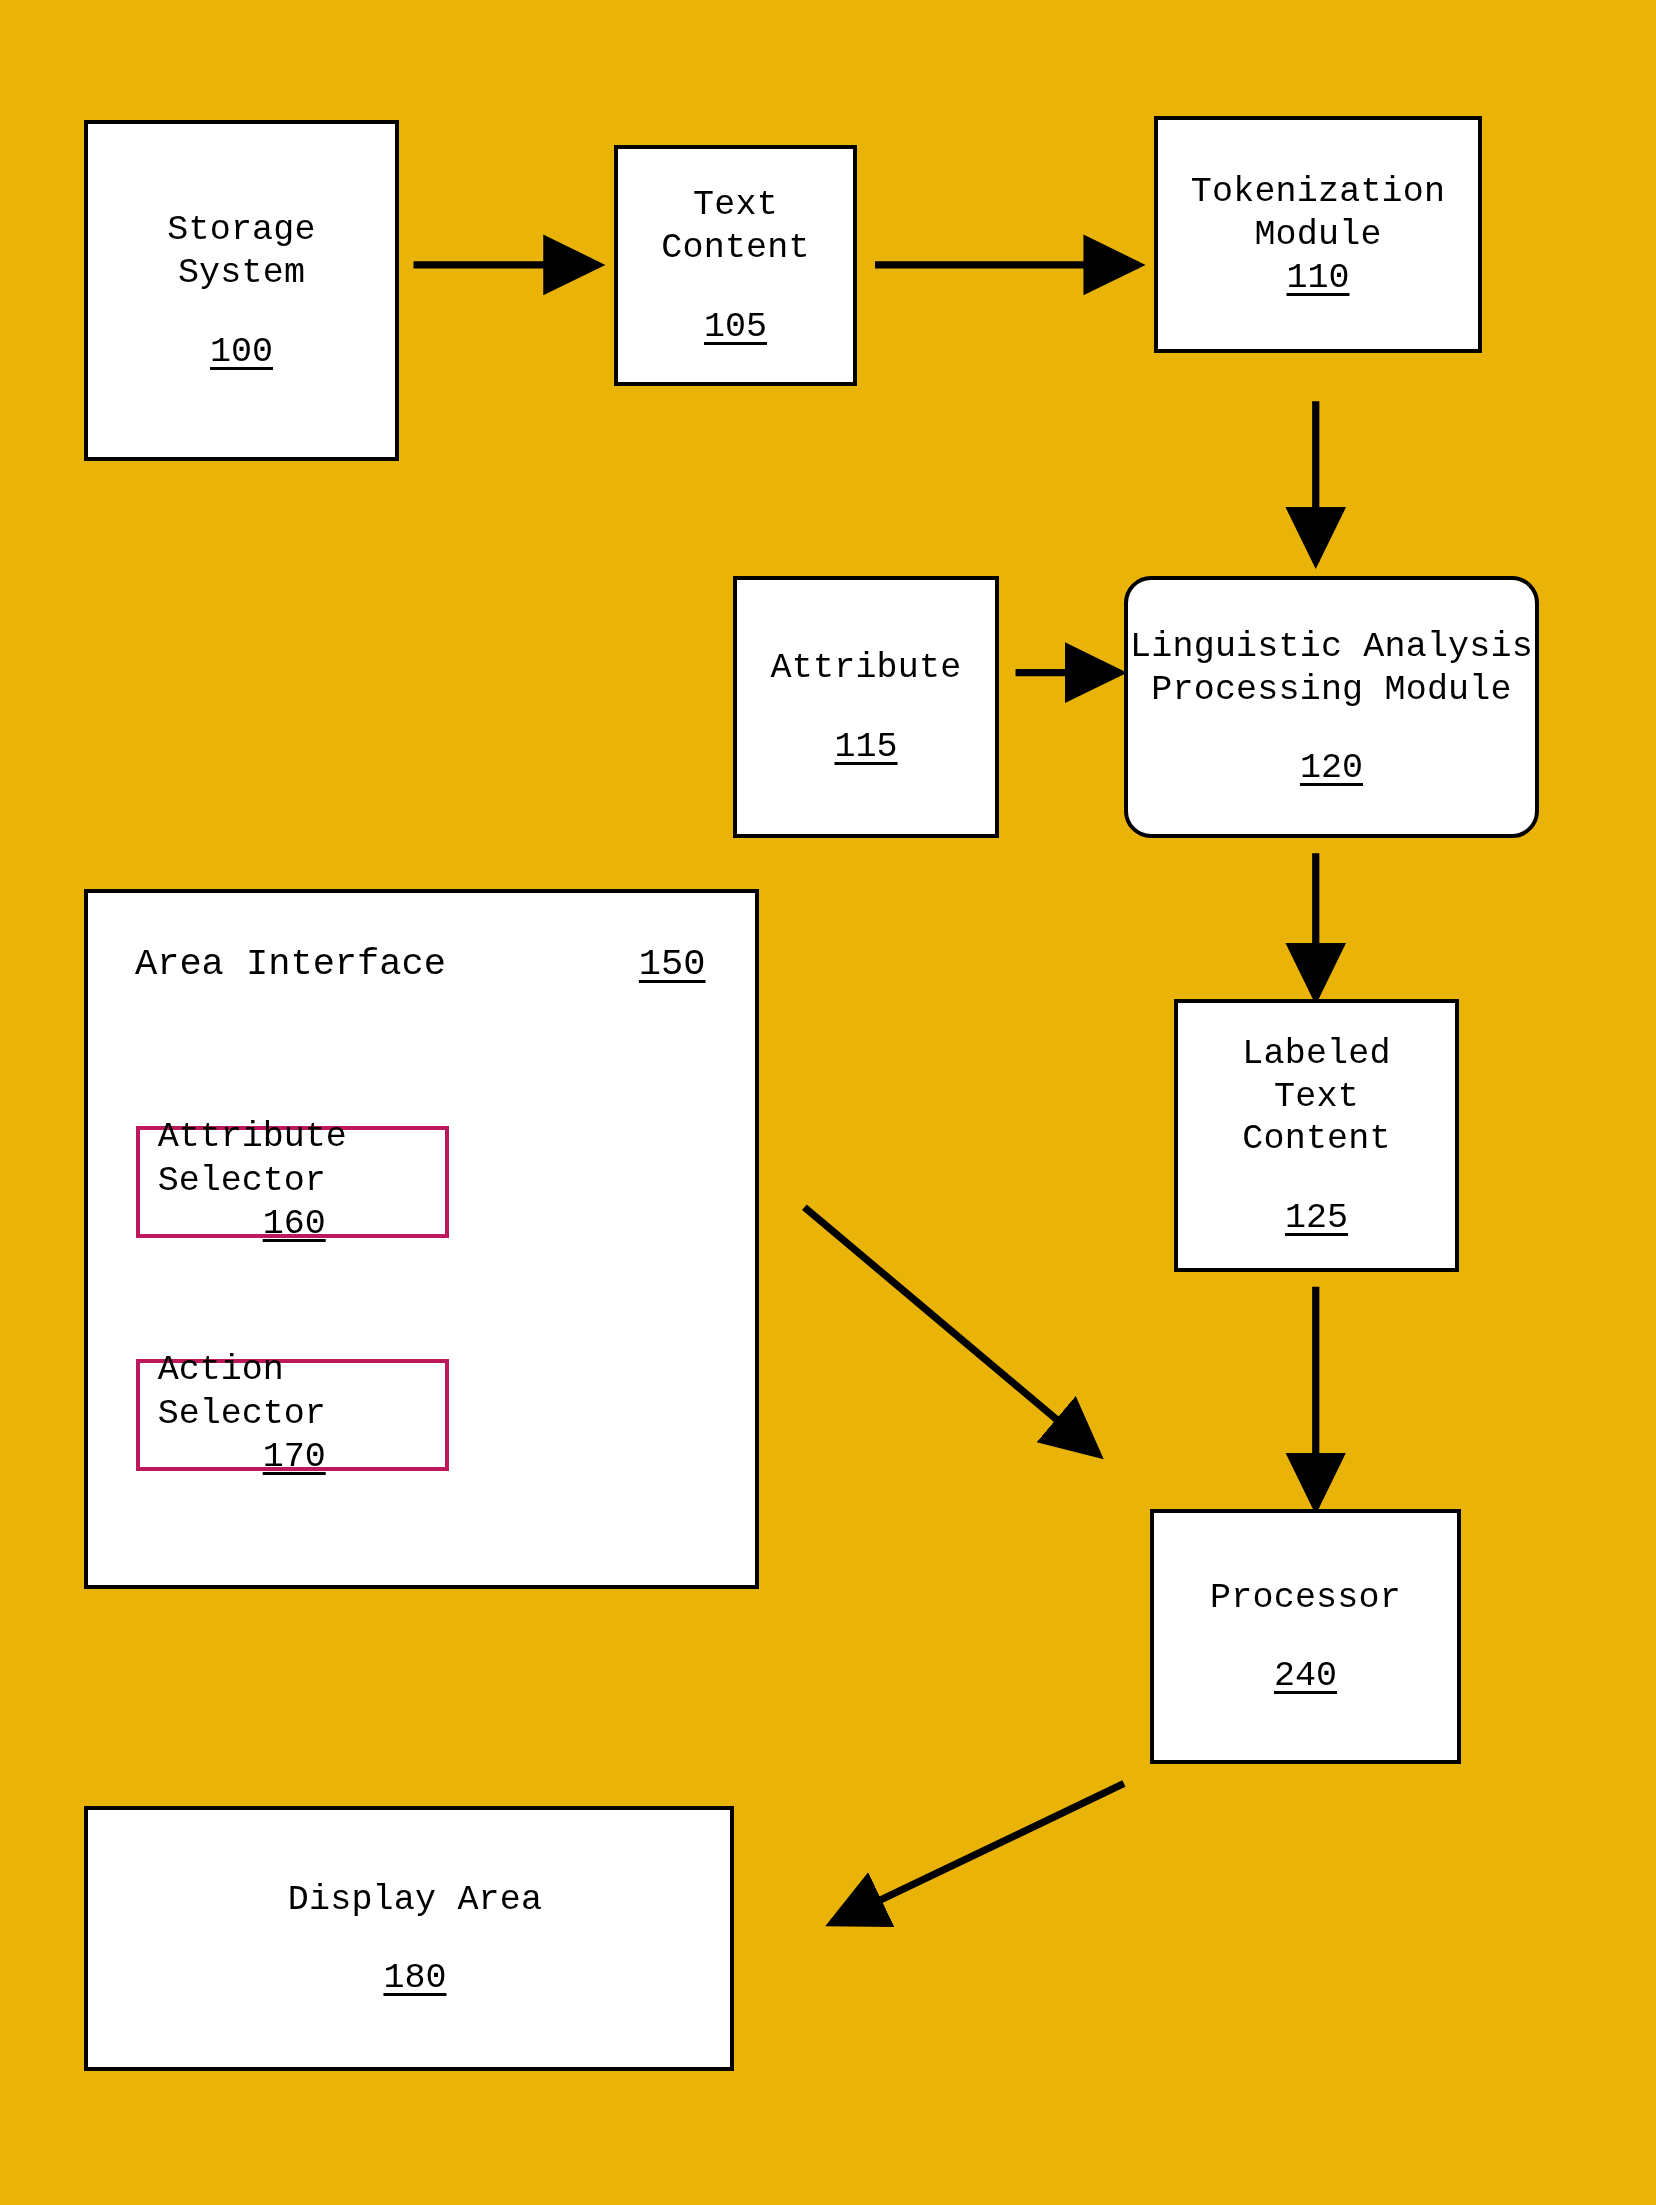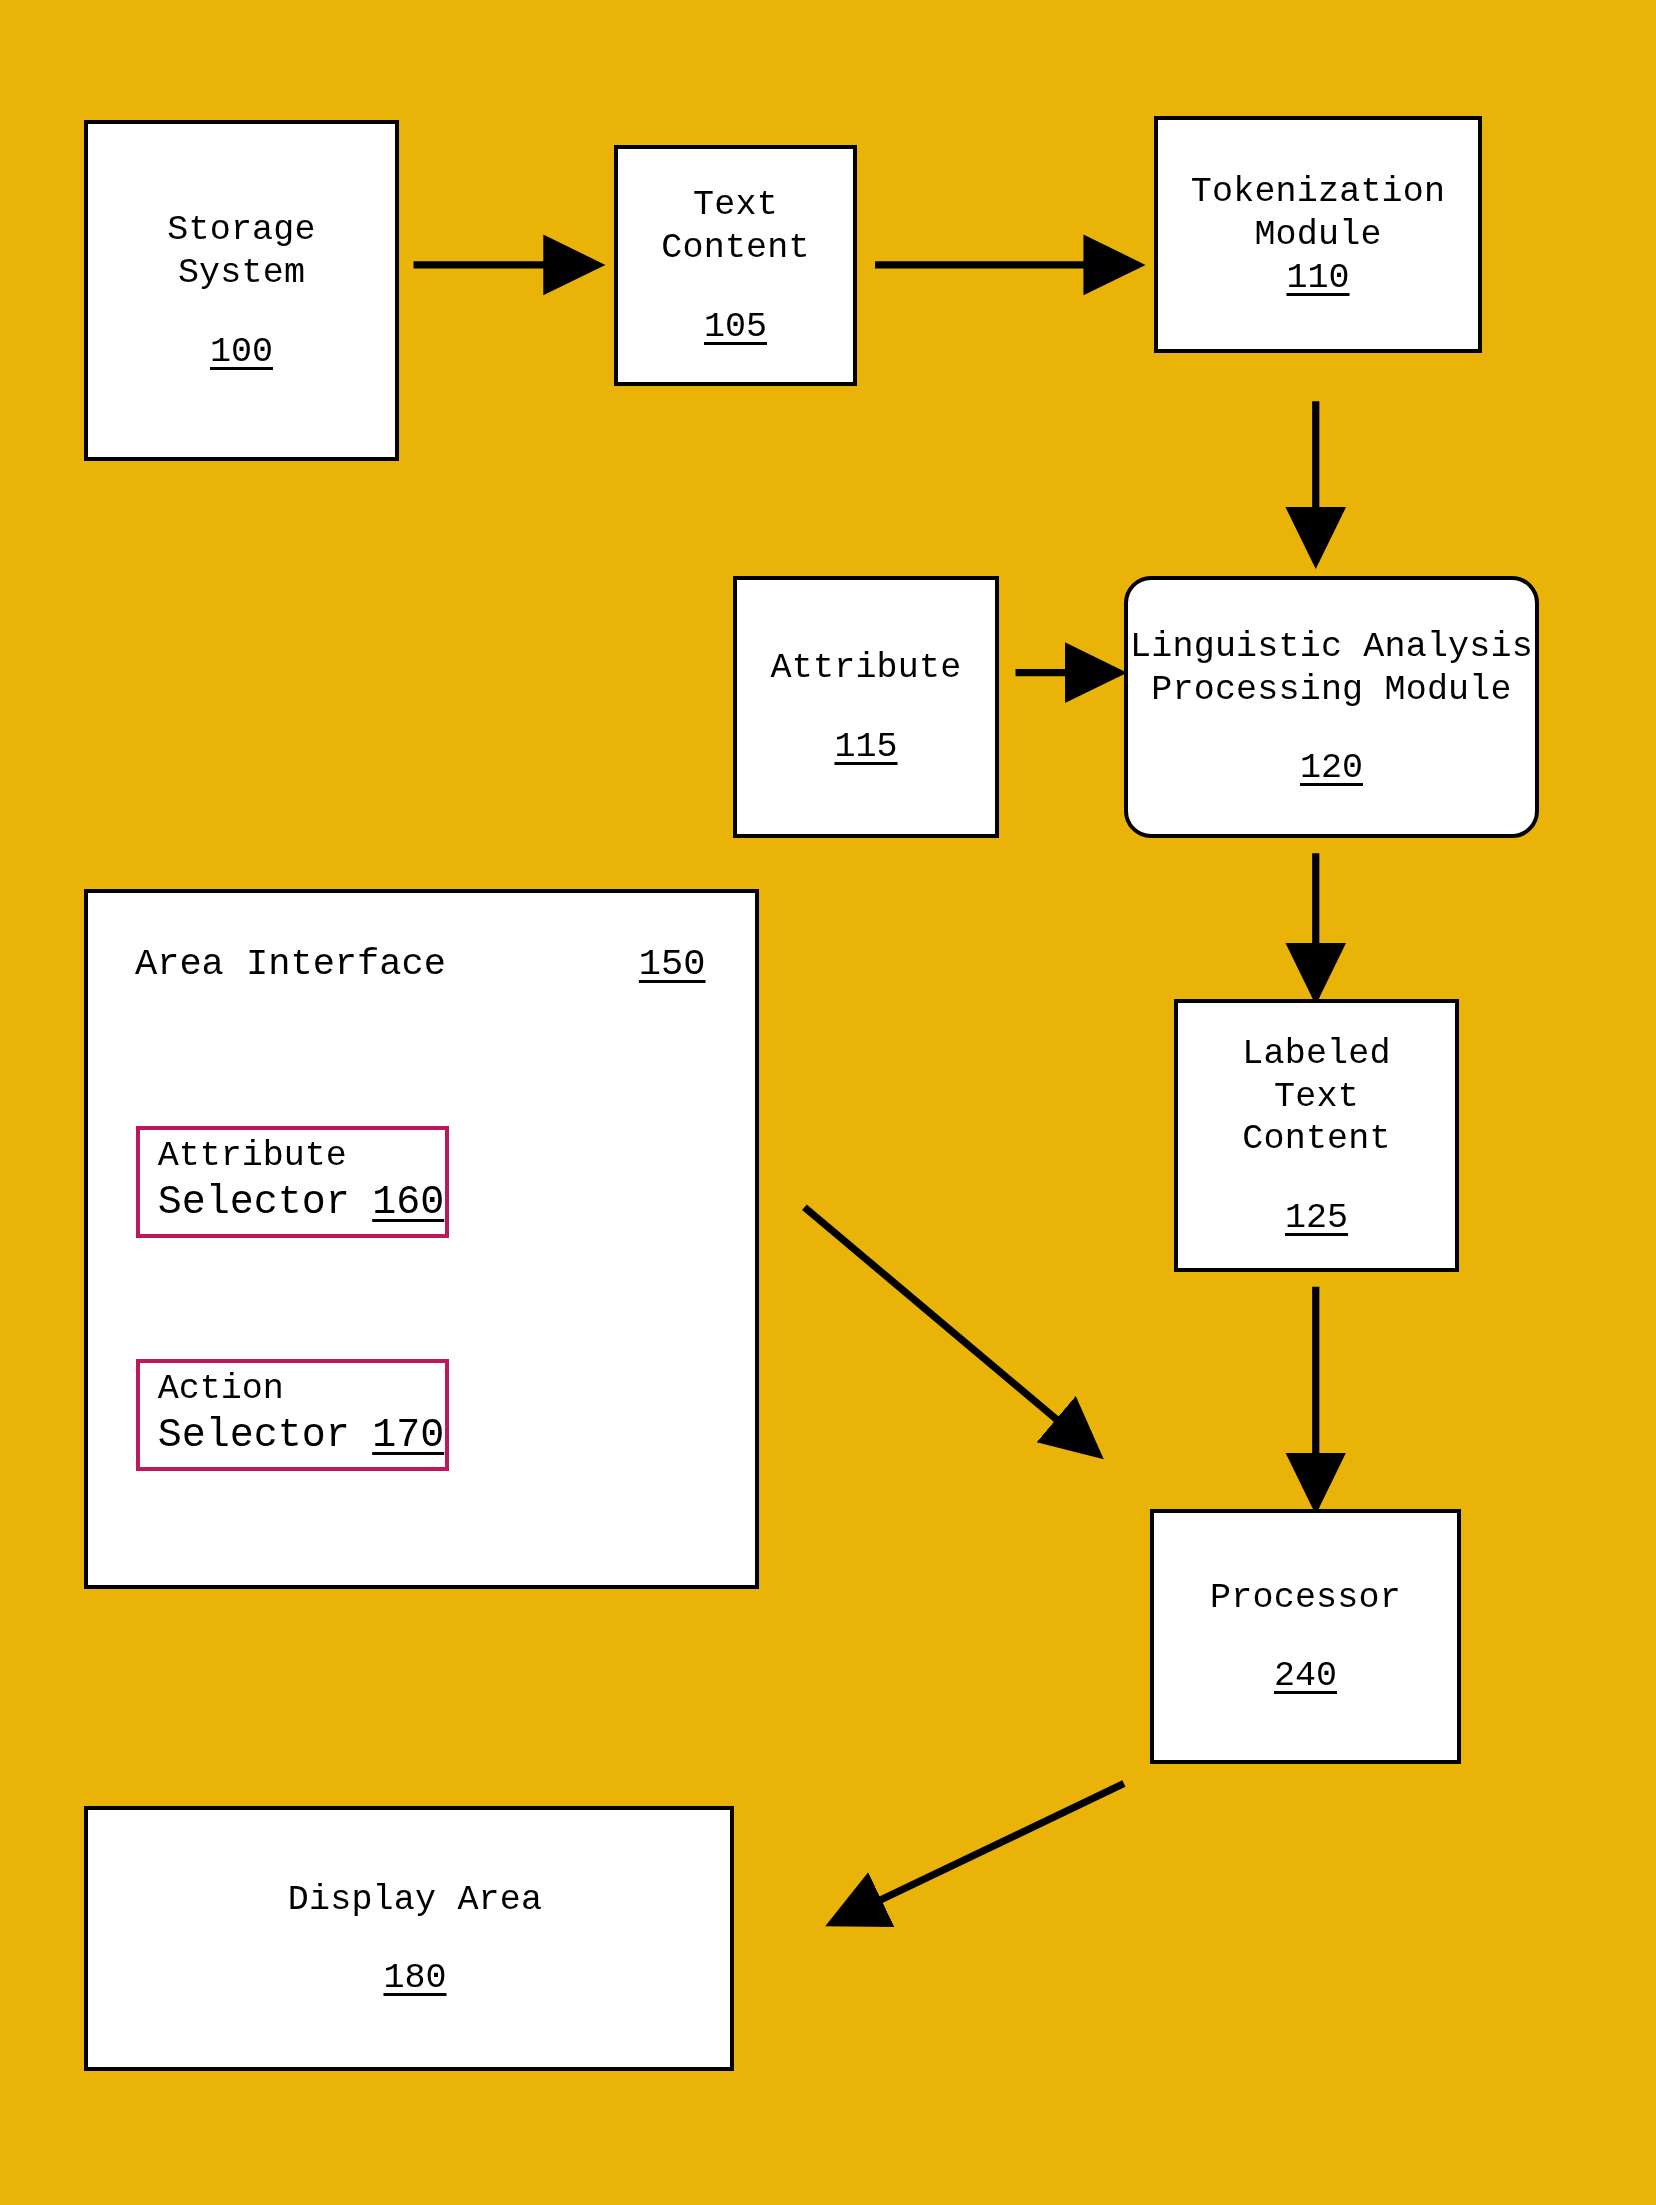--- a/index.html
+++ b/index.html
@@ -85,23 +85,24 @@
     flex-direction: column;
     align-items: flex-start;
     justify-content: center;
     padding: 4.8px 0 6.4px 17.7px;
   }
   .ui-subnode-line1 {
     font-size: 35px;
     line-height: 1.24;
   }
   .ui-subnode-line2 {
-    font-size: 40px;
+    font-size: 35px;
     line-height: 1.24;
     display: flex;
+    flex-direction: column;
     align-items: flex-end;
   }
   .ui-subnode-ref {
     text-decoration: underline;
     text-underline-offset: 5.6px;
     text-decoration-thickness: 3.2px;
     margin-left: 22.5px;
   }
 
   .connector {

